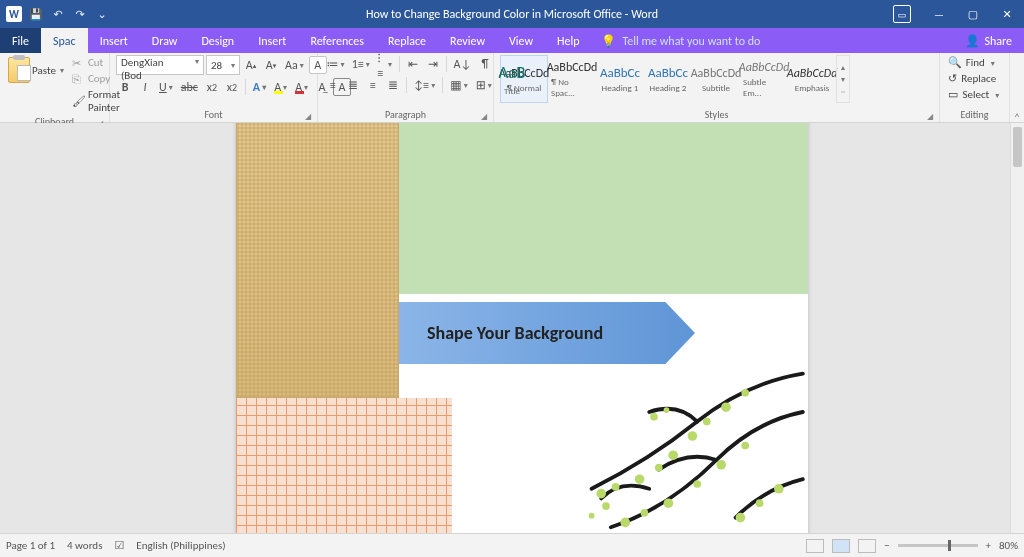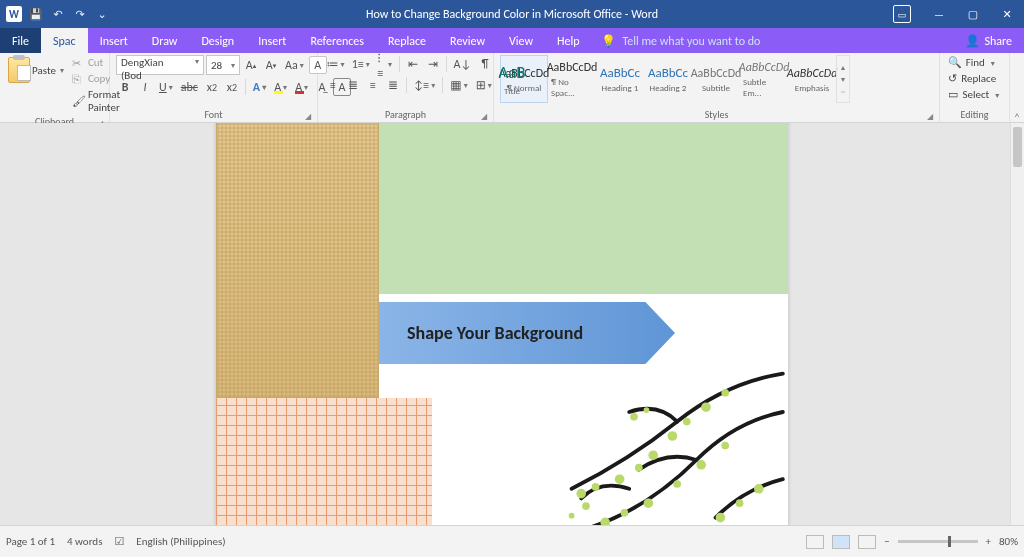--- a/index.html
+++ b/index.html
@@ -66,42 +66,42 @@
 
 
 .editing .gbody { flex-direction:column; gap:1px; font-size:11px; }
 .editrow { display:flex; align-items:center; gap:4px; cursor:pointer; padding:1px 2px; white-space:nowrap; }
 
 
 .collapse { width:14px; height:70px; display:flex; align-items:flex-end; justify-content:center; font-size:10px; color:#777; cursor:pointer; }
 
 
 .docarea { position:absolute; top:123px; left:0; right:14px; bottom:20px; background:#e6e6e6; overflow:hidden; }
-.page { position:absolute; left:216px; top:-7px; width:572px; height:440px; background:#fff; box-shadow:0 0 4px rgba(0,0,0,.2); }
+.page { position:absolute; left:236px; top:-7px; width:572px; height:440px; background:#fff; box-shadow:0 0 4px rgba(0,0,0,.2); }
 
 
 .wood { position:absolute; left:0; top:0; width:163px; height:282px; background:
   repeating-linear-gradient(90deg, rgba(182,143,80,.25) 0 2px, transparent 2px 4px),
   repeating-linear-gradient(0deg, rgba(182,143,80,.25) 0 2px, transparent 2px 4px),
   linear-gradient(#e3c98f,#d9bb7c); border:1px solid #c9aa6e; }
 .greenbox { position:absolute; left:163px; top:0; right:0; height:178px; background:#c3e0b5; }
 .arrow { position:absolute; left:163px; top:186px; width:296px; height:62px; background:linear-gradient(90deg,#8bb5e8,#5f95d6); display:flex; align-items:center; padding-left:28px; font-size:18px; font-weight:600; color:#222; clip-path:polygon(0 0, 90% 0, 100% 50%, 90% 100%, 0 100%); }
 .gridbox { position:absolute; left:0; top:282px; width:216px; bottom:0; background:
   repeating-linear-gradient(0deg,#e99b6e 0 1px, transparent 1px 10px),
   repeating-linear-gradient(90deg,#e99b6e 0 1px, transparent 1px 10px),
   #f7e0d0; }
 .branches { position:absolute; left:216px; top:248px; right:0; bottom:0; background:#fff; overflow:hidden; }
 .branches svg { width:100%; height:100%; }
 
 
 .vscroll { position:absolute; right:0; top:123px; bottom:20px; width:14px; background:#f0f0f0; border-left:1px solid #dcdcdc; }
 .vthumb { position:absolute; left:2px; right:2px; top:4px; height:40px; background:#c6c6c6; border-radius:2px; }
 
 
-.status { position:absolute; left:0; right:0; bottom:0; height:32px; background:#f3f3f3; border-top:1px solid #d4d4d4; display:flex; align-items:center; font-size:11px; color:#555; padding:0 6px; gap:12px; }
+.status { position:absolute; left:0; right:0; bottom:0; height:24px; background:#f3f3f3; border-top:1px solid #d4d4d4; display:flex; align-items:center; font-size:11px; color:#555; padding:0 6px; gap:12px; }
 .status .right { margin-left:auto; display:flex; align-items:center; gap:8px; }
 .viewbtn { width:18px; height:14px; border:1px solid #bbb; cursor:pointer; }
 .zoomslider { width:80px; height:3px; background:#c6c6c6; position:relative; }
 .zoomslider .knob { position:absolute; left:50px; top:-4px; width:3px; height:11px; background:#666; }
 .caret { font-size:8px; color:#777; margin-left:2px; }
 </style>
 </head>
 <body>
 
 <div class="titlebar">

